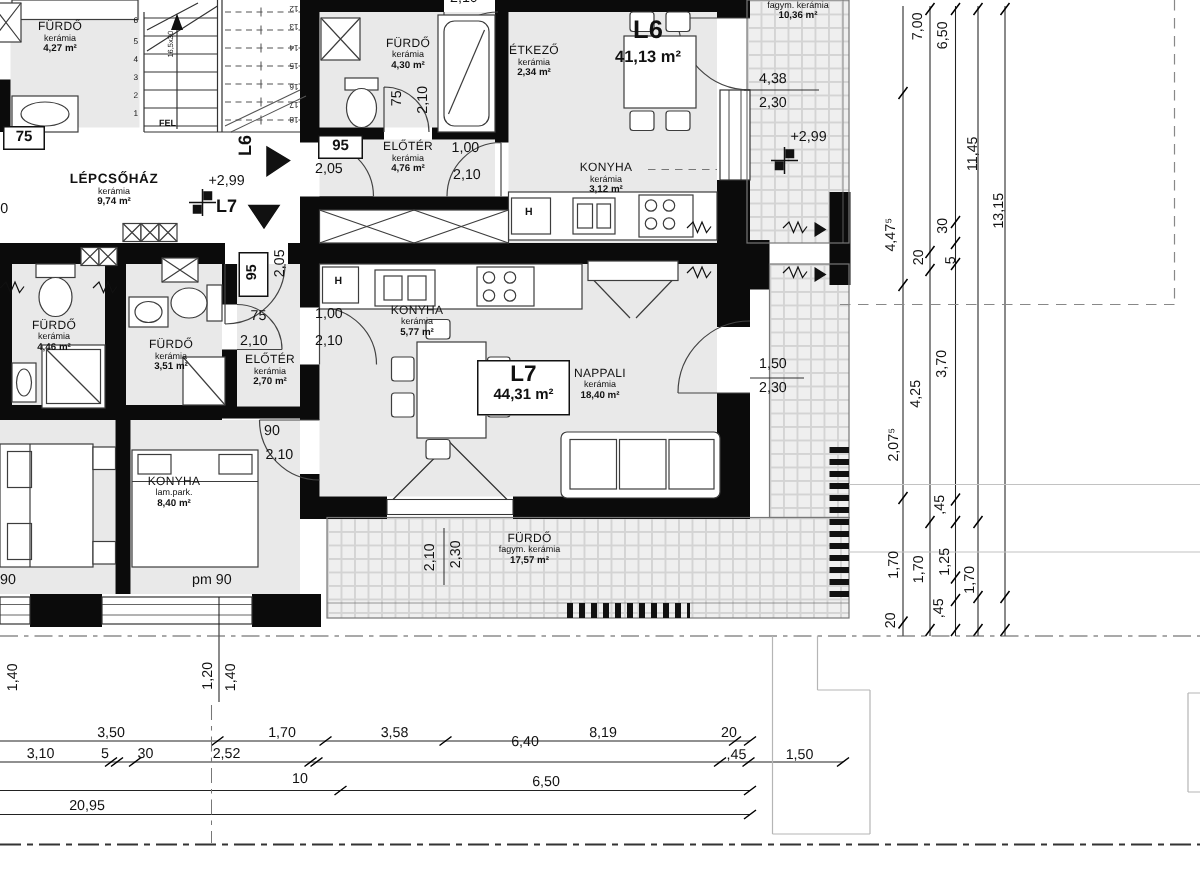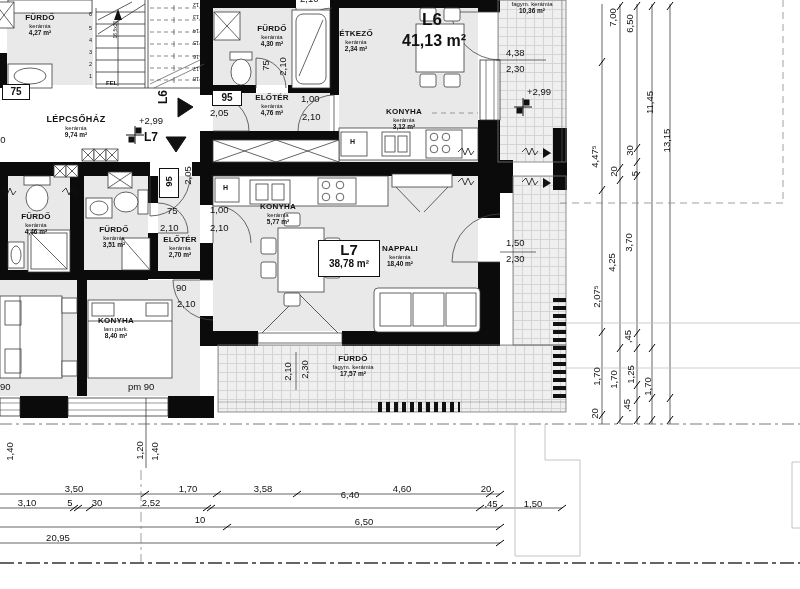--- a/index.html
+++ b/index.html
@@ -7,31 +7,31 @@
           font-family:"Liberation Sans",sans-serif;color:#111;}
   .abs{position:absolute;}
   .floor{position:absolute;background:#e9e9e9;}
   .tiles{position:absolute;background-color:#efefef;
          background-image:linear-gradient(#d4d4d4 1px,transparent 1px),
                           linear-gradient(90deg,#d4d4d4 1px,transparent 1px);
          background-size:9px 9px;}
   svg.lw{position:absolute;left:0;top:0;}
   .lb{position:absolute;white-space:nowrap;color:#111;}
   .rblock{position:absolute;text-align:center;line-height:1.08;}
-  .rn{font-size:8px;font-weight:bold;letter-spacing:.2px;}
+  .rn{font-size:8px;font-weight:normal;letter-spacing:.2px;}
   .rn9{font-size:9px;font-weight:bold;letter-spacing:.4px;}
   .rm{font-size:6px;}
   .ra{font-size:6.5px;font-weight:bold;}
   .dm{font-size:9.5px;}
   .dmc{transform:translateX(-50%);}
   .rv{position:absolute;width:40px;height:11px;line-height:11px;text-align:center;
       transform:rotate(-90deg);font-size:9.5px;white-space:nowrap;}
   .rvs{font-size:5px;}
   .bigid{font-size:17px;font-weight:bold;}
-  .area11{font-size:16px;font-weight:bold;}
+  .area11{font-size:11px;font-weight:bold;}
   .boxlab{position:absolute;border:1px solid #111;background:#fff;text-align:center;
           font-weight:bold;font-size:10px;line-height:14px;}
   .l7box{position:absolute;border:1.2px solid #111;background:#fff;text-align:center;padding-top:1px;}
   .l7box .id{font-size:15px;font-weight:bold;line-height:16px;}
   .l7box .ar{font-size:10px;font-weight:bold;line-height:12px;}
   .sn{position:absolute;font-size:5.5px;width:8px;text-align:right;}
   .snr{position:absolute;font-size:5.5px;width:12px;text-align:center;transform:rotate(180deg);}
   .fel{position:absolute;font-size:6px;font-weight:bold;}
   .happ{position:absolute;font-size:7px;font-weight:bold;}
   .hatch-h{position:absolute;background:repeating-linear-gradient(90deg,#111 0 4px,rgba(0,0,0,0) 4px 8px);}
@@ -324,21 +324,21 @@
     <div class="rm">fagym. kerámia</div>
     <div class="ra">10,36 m²</div>
   </div>
   <div class="rblock" style="left:250px;top:203px;width:56px">
     <div class="rn">KONYHA</div>
     <div class="rm">kerámia</div>
     <div class="ra">5,77 m²</div>
   </div>
   <div class="l7box" style="left:318px;top:240px;width:60px;height:34px">
     <div class="id">L7</div>
-    <div class="ar">38,78 m²</div>
+    <div class="ar">44,31 m²</div>
   </div>
   <div class="rblock" style="left:372px;top:245px;width:56px">
     <div class="rn">NAPPALI</div>
     <div class="rm">kerámia</div>
     <div class="ra">18,40 m²</div>
   </div>
   <div class="rblock" style="left:12px;top:213px;width:48px">
     <div class="rn">FÜRDŐ</div>
     <div class="rm">kerámia</div>
     <div class="ra">4,46 m²</div>
@@ -431,21 +431,21 @@
   <div class="rv" style="left:576px;top:371px">1,70</div>
   <div class="rv" style="left:593px;top:374px">1,70</div>
   <div class="rv" style="left:610px;top:369px">1,25</div>
   <div class="rv" style="left:627px;top:381px">1,70</div>
   <div class="rv" style="left:606px;top:400px">,45</div>
   <div class="rv" style="left:574px;top:408px">20</div>
 
   <div class="lb dm dmc" style="left:74px;top:483px">3,50</div>
   <div class="lb dm dmc" style="left:188px;top:483px">1,70</div>
   <div class="lb dm dmc" style="left:263px;top:483px">3,58</div>
-  <div class="lb dm dmc" style="left:402px;top:483px">4,60</div>
+  <div class="lb dm dmc" style="left:402px;top:483px">8,19</div>
   <div class="lb dm dmc" style="left:486px;top:483px">20</div>
   <div class="lb dm dmc" style="left:27px;top:497px">3,10</div>
   <div class="lb dm dmc" style="left:70px;top:497px">5</div>
   <div class="lb dm dmc" style="left:97px;top:497px">30</div>
   <div class="lb dm dmc" style="left:151px;top:497px">2,52</div>
   <div class="lb dm dmc" style="left:200px;top:514px">10</div>
   <div class="lb dm dmc" style="left:350px;top:489px">6,40</div>
   <div class="lb dm dmc" style="left:491px;top:498px">,45</div>
   <div class="lb dm dmc" style="left:533px;top:498px">1,50</div>
   <div class="lb dm dmc" style="left:364px;top:516px">6,50</div>

